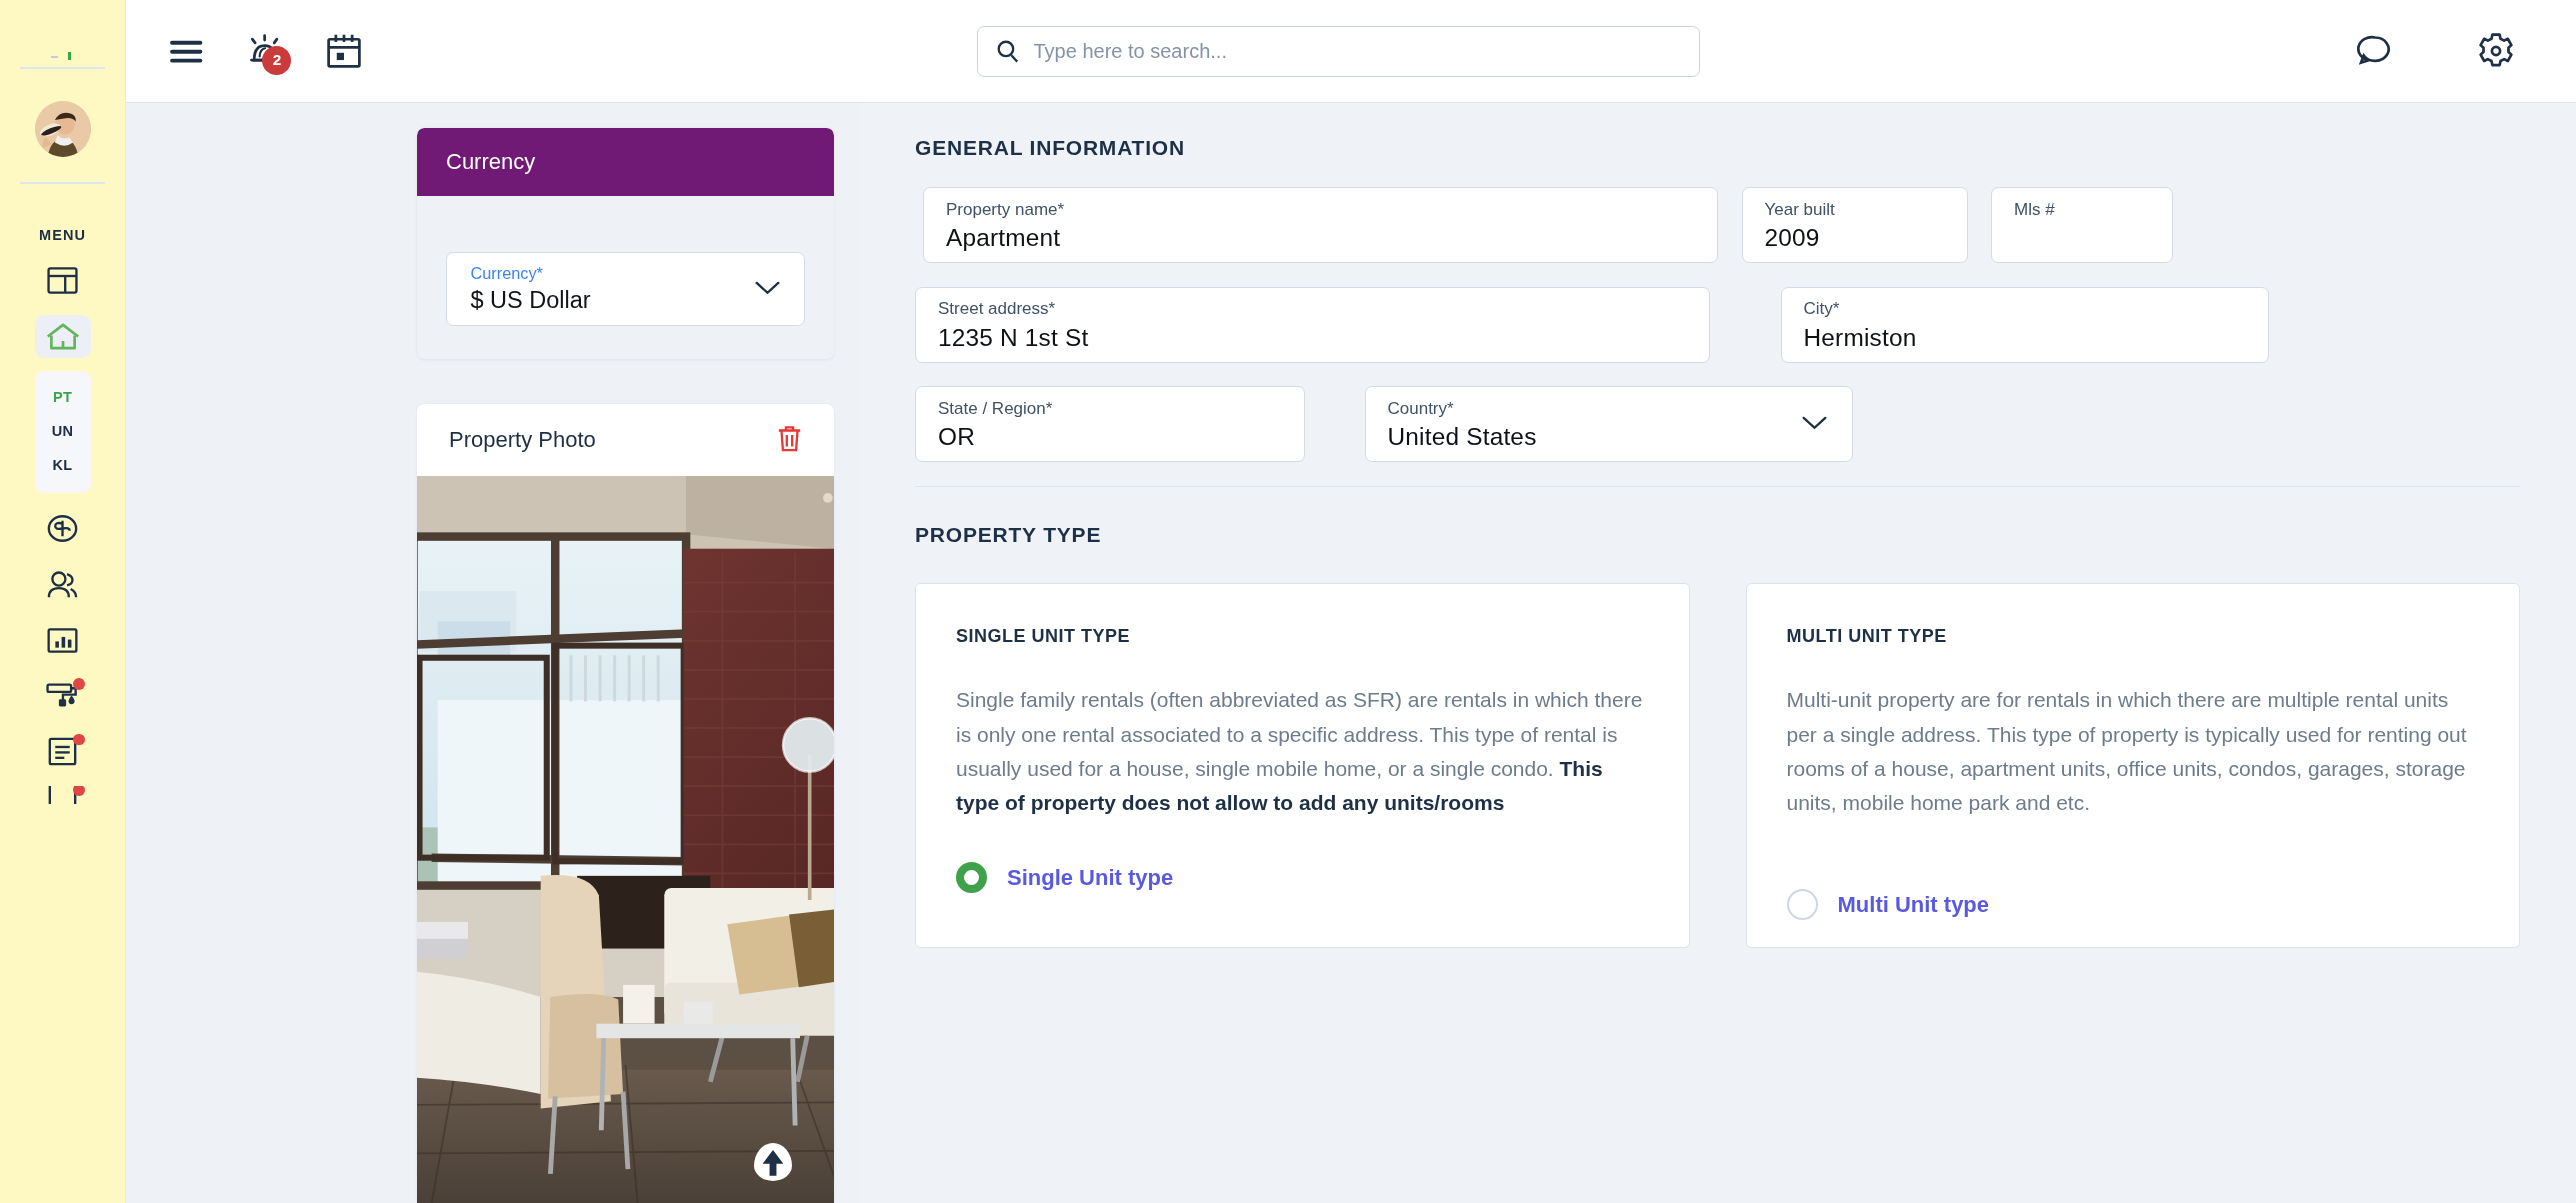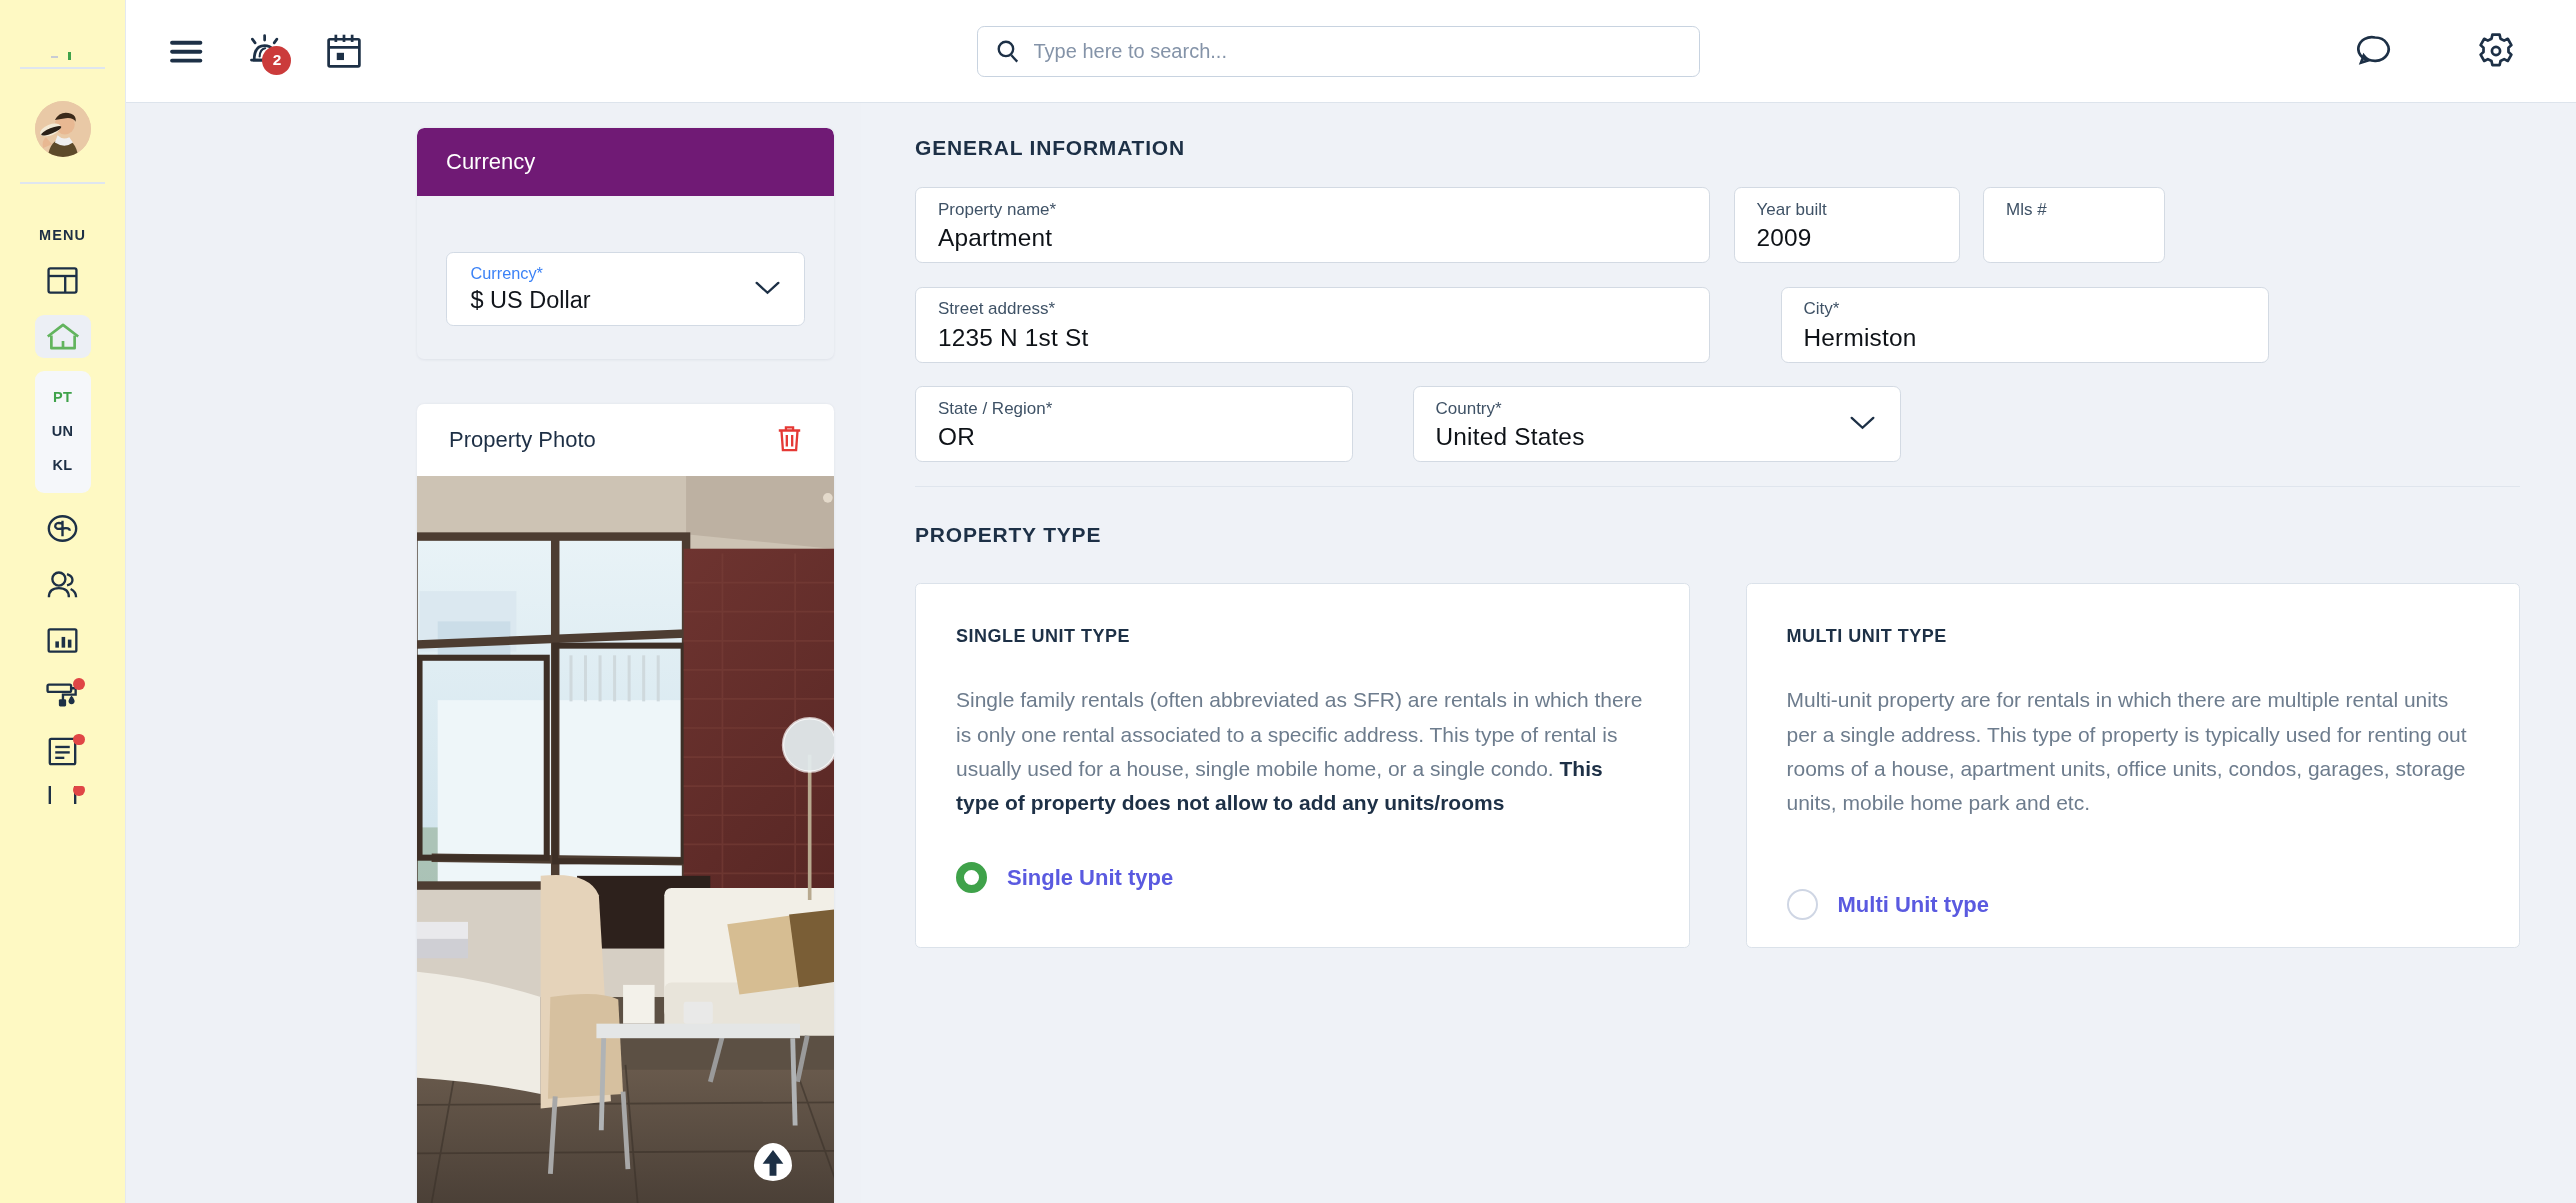--- a/index.html
+++ b/index.html
@@ -150,26 +150,26 @@
     color: #1d3046; margin-bottom: 27px;
   }
   .row { display: flex; gap: 23.5px; margin-bottom: 23.5px; }
   .tf {
     background: #fff; border: 0.9px solid #d3dae3; border-radius: 7.2px;
     height: 76px; padding: 11.8px 22px 0 22px; position: relative;
   }
   .tf .field-label { font-size: 17px; color: #3f5266; }
   .tf .field-value { font-size: 24.4px; color: #0e1217; margin-top: 4.5px; letter-spacing: 0.2px; }
   .tf.empty .field-value { min-height: 29px; }
-  .w-prop { width: 795px; }
+  .w-prop { width: 795px; margin-left: 8px; }
   .w-year { width: 226px; }
   .w-mls  { width: 182px; }
   .w-street { width: 795px; }
   .w-city { width: 488px; }
-  .w-state { width: 438px; }
+  .w-state { width: 390px; }
   .w-zip  { width: 339px; }
   .w-country { width: 488px; }
 
   .hr { height: 1.8px; background: #dfe5ed; margin: 18px 0 36px 0; }
 
   .type-row { display: flex; gap: 56px; }
   .type-card {
     flex: 1; background: #fff; border: 0.9px solid #dbe2ea; border-radius: 5.4px;
     padding: 42px 43px 27px 40px;
   }

